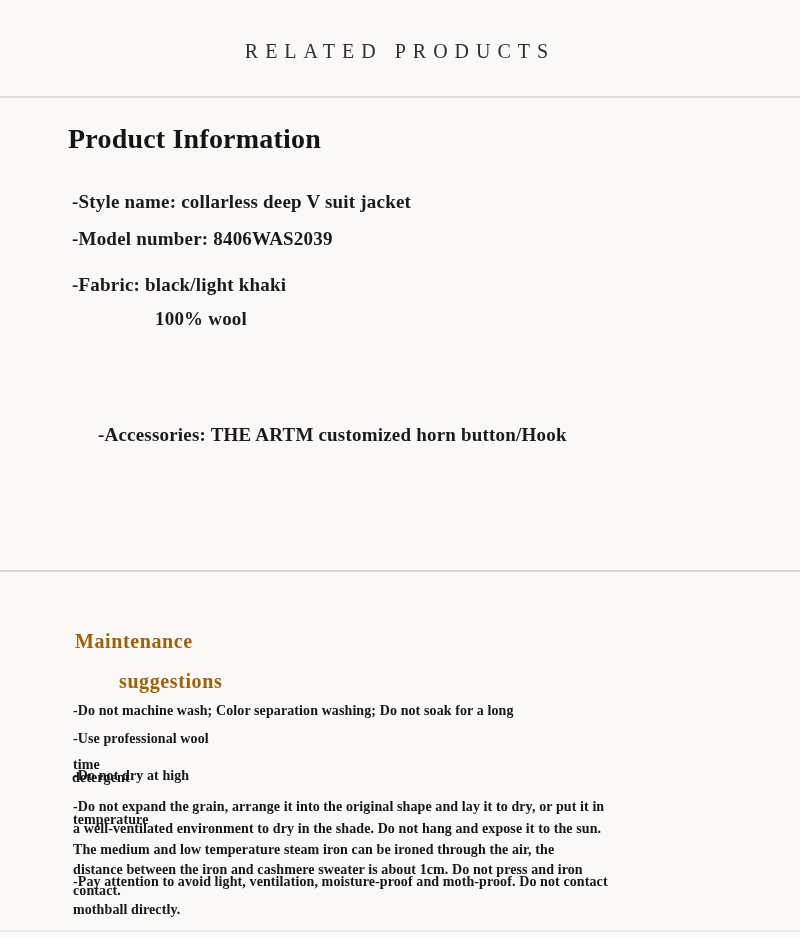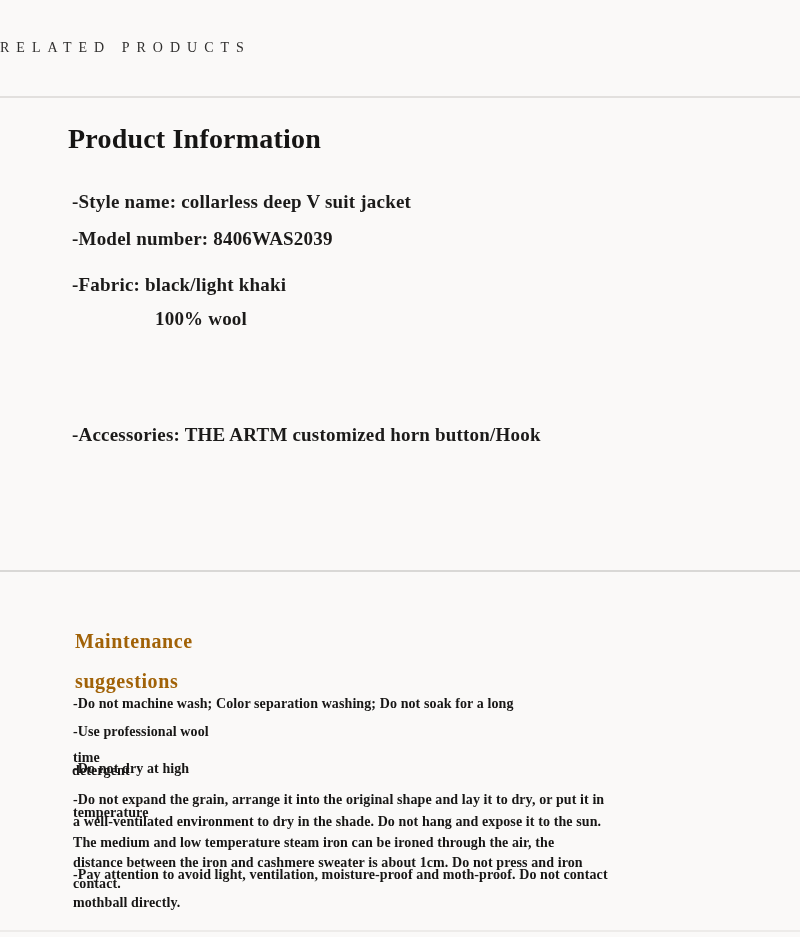--- a/index.html
+++ b/index.html
@@ -10,21 +10,22 @@
     background: #faf9f8;
     overflow: hidden;
     font-family: "Liberation Serif", serif;
     color: #1c1b1a;
   }
   .abs { position: absolute; white-space: pre; line-height: 1.15; }
 
   
   .related-title {
     top: 40px; left: 0; width: 100%;
-    font-size: 14px;
+    text-align: center;
+    font-size: 20px;
     font-weight: 500;
     letter-spacing: 7px;
     color: #2f2e2d;
   }
 
   
   .divider { position: absolute; left: 0; width: 100%; }
   .divider-1 { top: 96px;  height: 2px; background: #e2e0de; }
   .divider-2 { top: 570px; height: 2px; background: #d9d8d6; }
   .divider-3 { top: 930px; height: 2px; background: #edebe9; }
@@ -41,38 +42,39 @@
     left: 72px;
     font-size: 19px;
     font-weight: 600;
     letter-spacing: 0.2px;
   }
   .pi-style   { top: 191px; }
   .pi-model   { top: 228px; }
   .pi-fabric  { top: 274px; }
   .pi-wool    { top: 308px; left: 155px; }
   .pi-lining  { top: 361px; }
-  .pi-access  { top: 424px; }
+  .pi-access  { top: 424px; margin-left: 26px; }
 
   
   .mt-heading {
     left: 75px;
     font-size: 20px;
     font-weight: 600;
     letter-spacing: 0.6px;
     color: #a16207;
   }
   .mt-h1 { top: 630px; }
-  .mt-h2 { top: 670px; }
+  .mt-h2 { top: 670px; margin-left: 44px; }
   .mt-line {
     left: 73px;
     font-size: 14px;
     font-weight: 700;
     letter-spacing: 0.1px;
     color: #171615;
+    margin-top: 7px;
   }
   .mt-l1  { top: 696px; }
   .mt-l2  { top: 724px; }
   .mt-l3  { top: 750px; }
   .mt-l4a { top: 763px; left: 72px; }
   .mt-l4b { top: 761px; text-align: center; }
   .mt-l5  { top: 792px; }
   .mt-l6  { top: 805px; }
   .mt-l7  { top: 814px; }
   .mt-l8  { top: 835px; }

